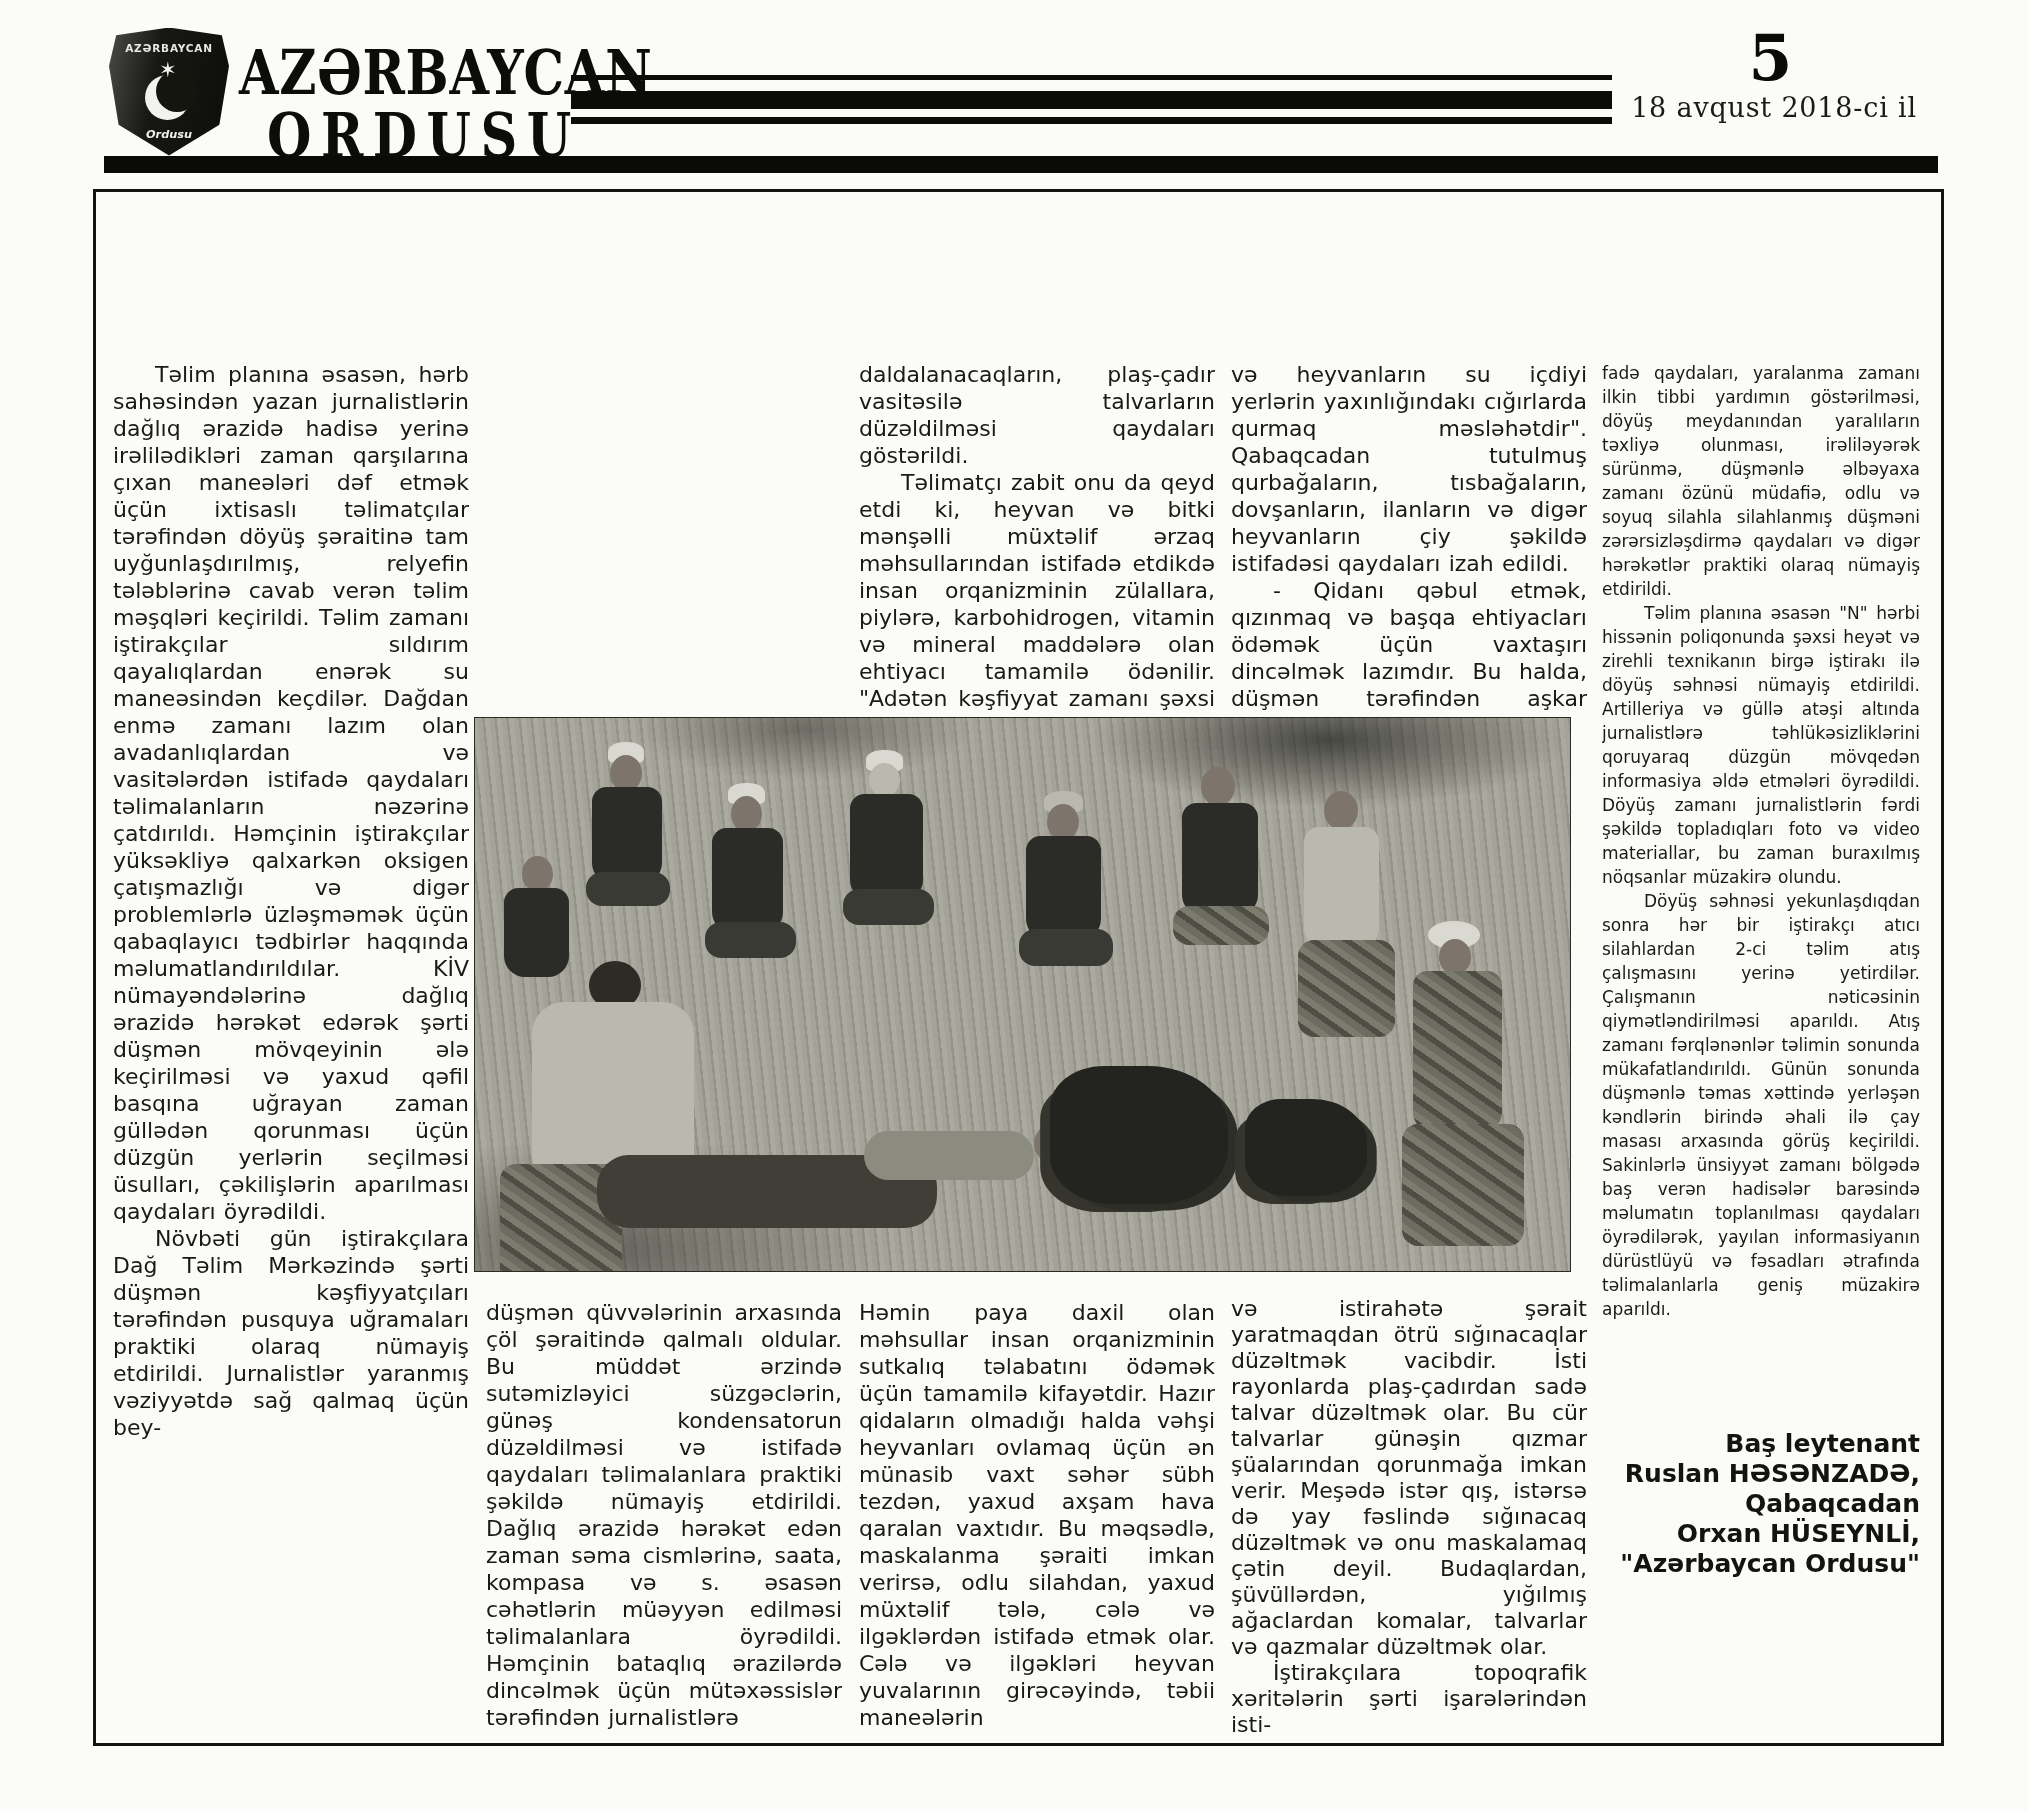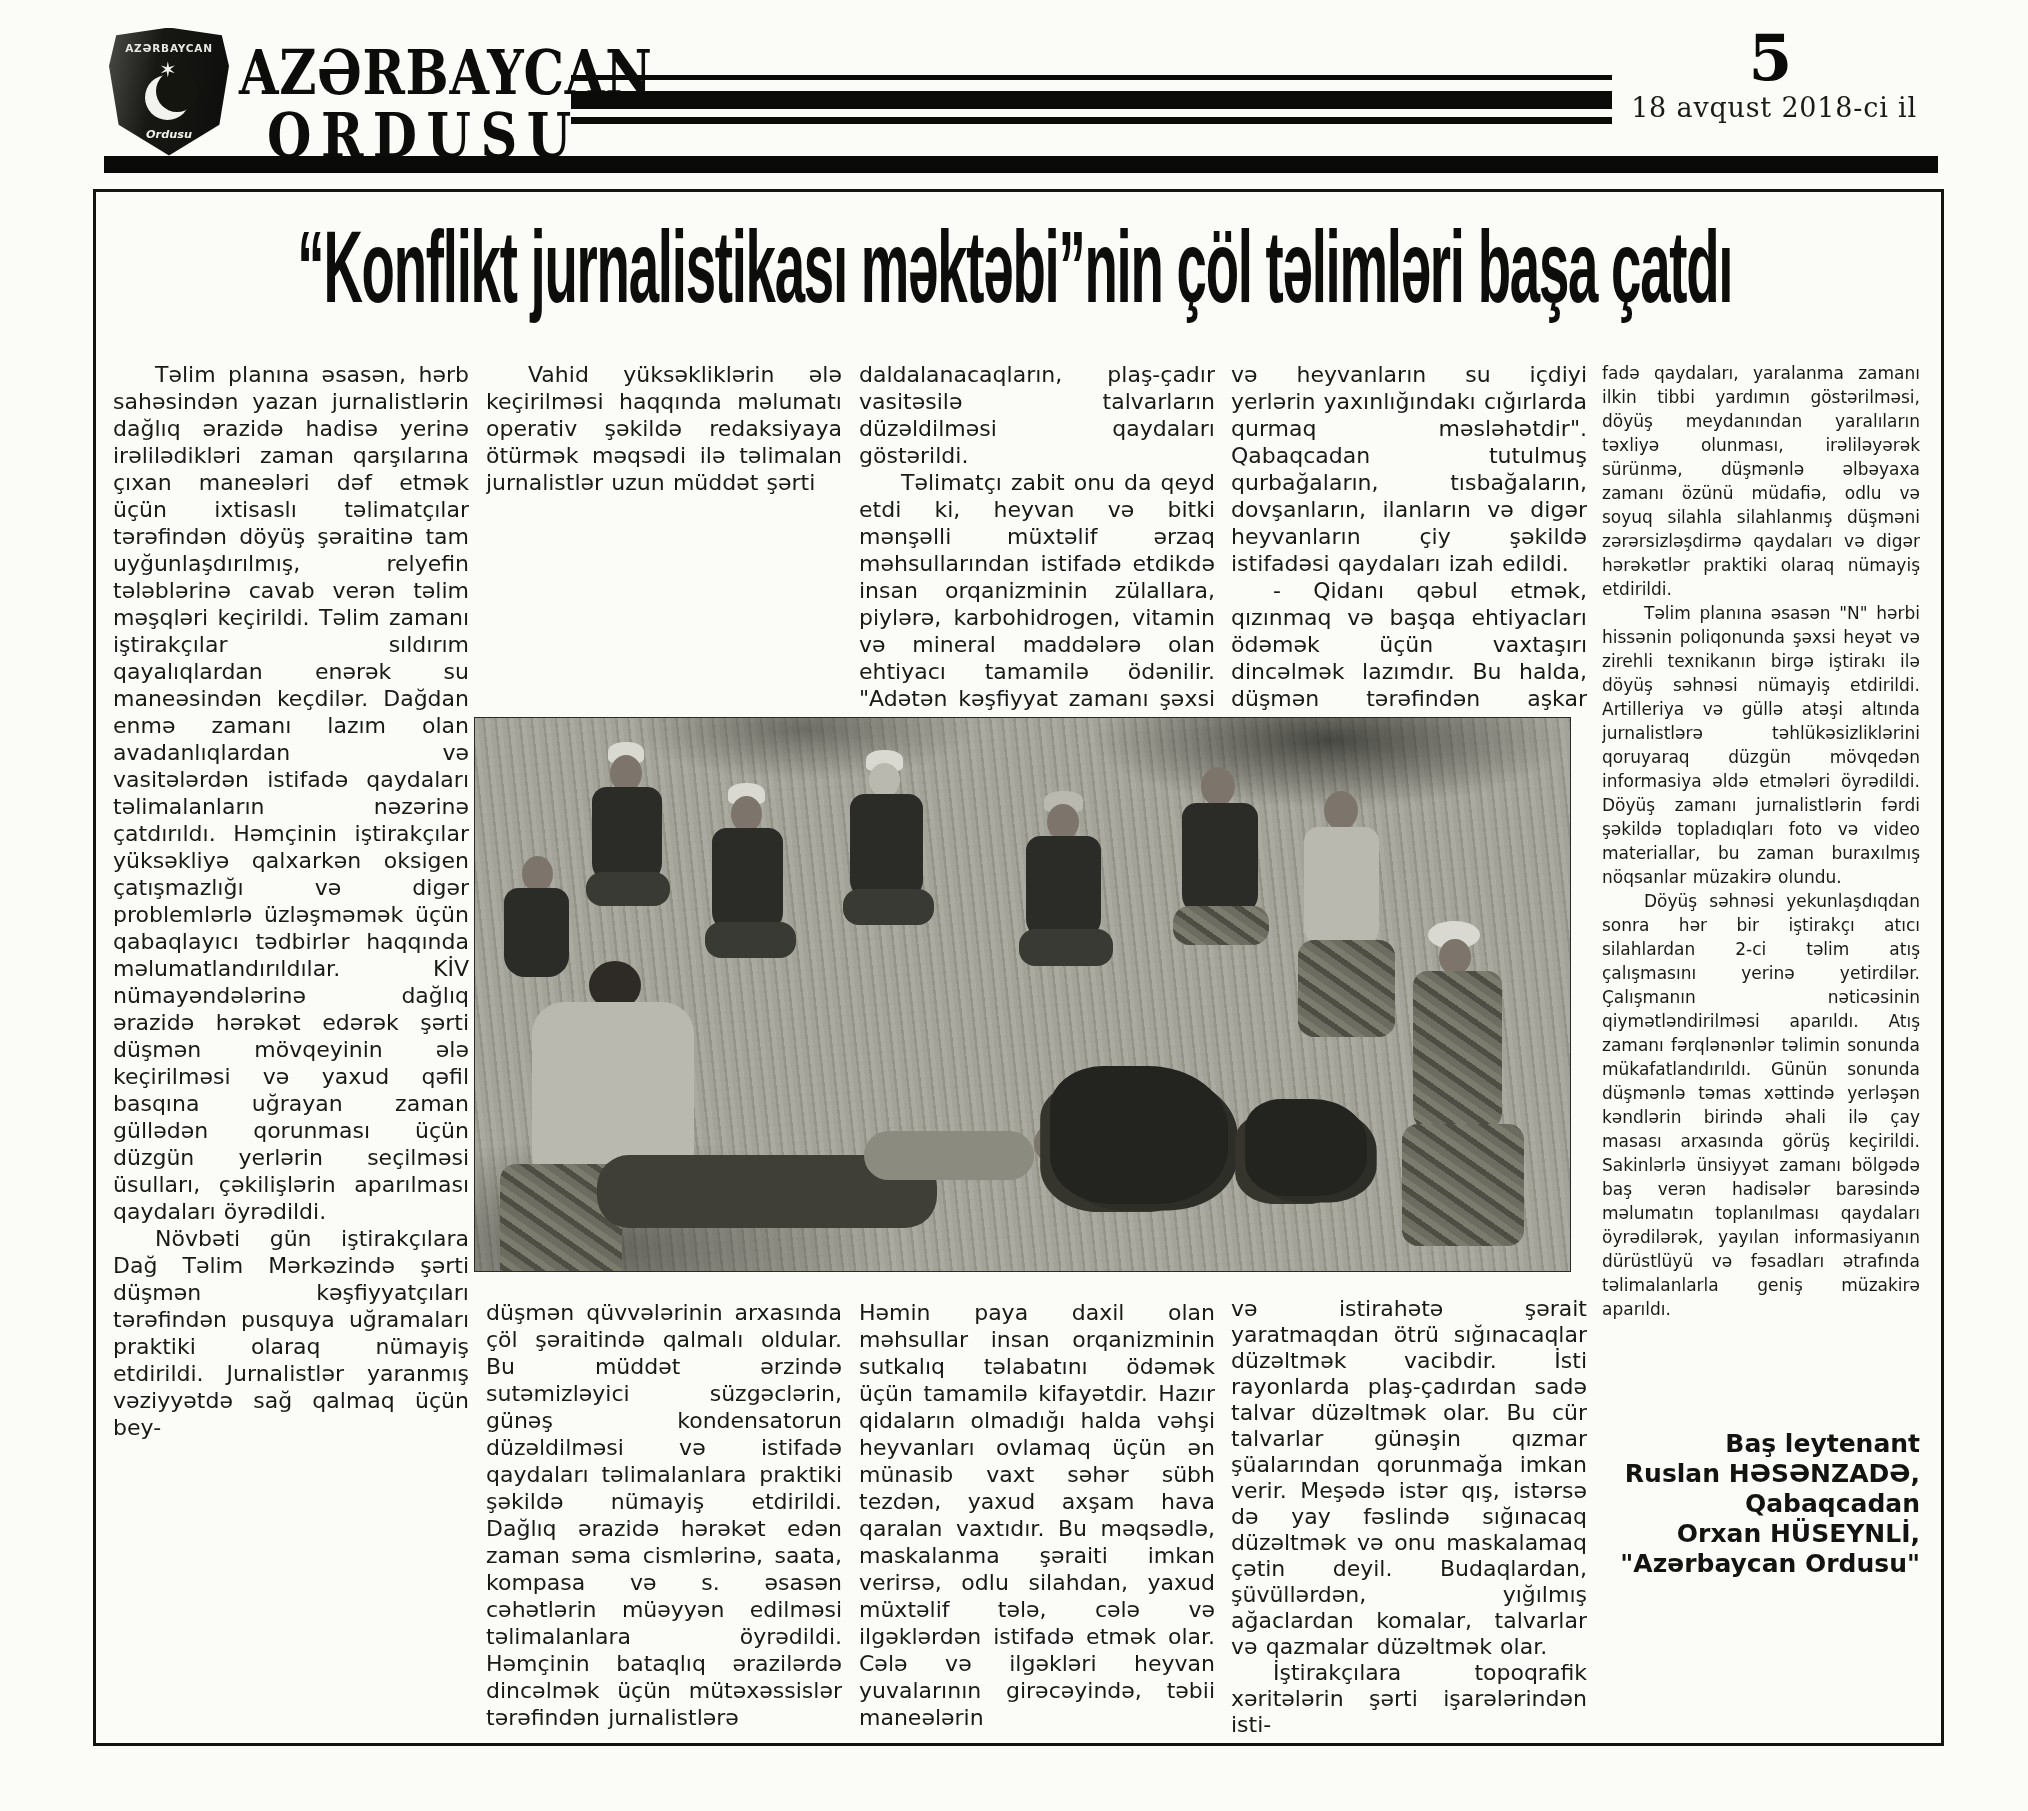--- a/index.html
+++ b/index.html
@@ -96,29 +96,27 @@
   <div class="mh-rule" style="left:571px;top:75px;width:1041px;height:4.9px;"></div>
   <div class="mh-rule" style="left:571px;top:91px;width:1041px;height:18px;"></div>
   <div class="mh-rule" style="left:571px;top:117px;width:1041px;height:6.5px;"></div>
 
   <div class="pageno">5</div>
   <div class="mh-date">18 avqust 2018-ci il</div>
   <div class="mh-bar"></div>
 
   <div class="article-box"></div>
 
-  <h1 class="headline"><span class="hl">“Konflikt jurnalistikası məktəbi”nin çöl təlimləri başa çatdı</span></h1>
 
   <div class="col body-col c1">
     <p class="ind">Təlim planına əsasən, hərb sahəsindən yazan jurnalistlərin dağlıq ərazidə hadisə yerinə irəlilədikləri zaman qarşılarına çıxan maneələri dəf etmək üçün ixtisaslı təlimatçılar tərəfindən döyüş şəraitinə tam uyğunlaşdırılmış, relyefin tələblərinə cavab verən təlim məşqləri keçirildi. Təlim zamanı iştirakçılar sıldırım qayalıqlardan enərək su maneəsindən keçdilər. Dağdan enmə zamanı lazım olan avadanlıqlardan və vasitələrdən istifadə qaydaları təlimalanların nəzərinə çatdırıldı. Həmçinin iştirakçılar yüksəkliyə qalxarkən oksigen çatışmazlığı və digər problemlərlə üzləşməmək üçün qabaqlayıcı tədbirlər haqqında məlumatlandırıldılar. KİV nümayəndələrinə dağlıq ərazidə hərəkət edərək şərti düşmən mövqeyinin ələ keçirilməsi və yaxud qəfil basqına uğrayan zaman güllədən qorunması üçün düzgün yerlərin seçilməsi üsulları, çəkilişlərin aparılması qaydaları öyrədildi.</p>
     <p class="ind">Növbəti gün iştirakçılara Dağ Təlim Mərkəzində şərti düşmən kəşfiyyatçıları tərəfindən pusquya uğramaları praktiki olaraq nümayiş etdirildi. Jurnalistlər yaranmış vəziyyətdə sağ qalmaq üçün bey-</p>
   </div>
 
   <div class="col body-col c2t">
-    <p class="ind">Vahid yüksəkliklərin ələ keçirilməsi haqqında məlumatı operativ şəkildə redaksiyaya ötürmək məqsədi ilə təlimalan jurnalistlər uzun müddət şərti</p>
   </div>
 
   <div class="col body-col c3t">
     <p>daldalanacaqların, plaş-çadır vasitəsilə talvarların düzəldilməsi qaydaları göstərildi.</p>
     <p class="ind">Təlimatçı zabit onu da qeyd etdi ki, heyvan və bitki mənşəlli müxtəlif ərzaq məhsullarından istifadə etdikdə insan orqanizminin zülallara, piylərə, karbohidrogen, vitamin və mineral maddələrə olan ehtiyacı tamamilə ödənilir. "Adətən kəşfiyyat zamanı şəxsi heyətə quru ərzaq payı verilir.</p>
   </div>
 
   <div class="col body-col c4t">
     <p>və heyvanların su içdiyi yerlərin yaxınlığındakı cığırlarda qurmaq məsləhətdir". Qabaqcadan tutulmuş qurbağaların, tısbağaların, dovşanların, ilanların və digər heyvanların çiy şəkildə istifadəsi qaydaları izah edildi.</p>
     <p class="ind">- Qidanı qəbul etmək, qızınmaq və başqa ehtiyacları ödəmək üçün vaxtaşırı dincəlmək lazımdır. Bu halda, düşmən tərəfindən aşkar edilməmək</p>

